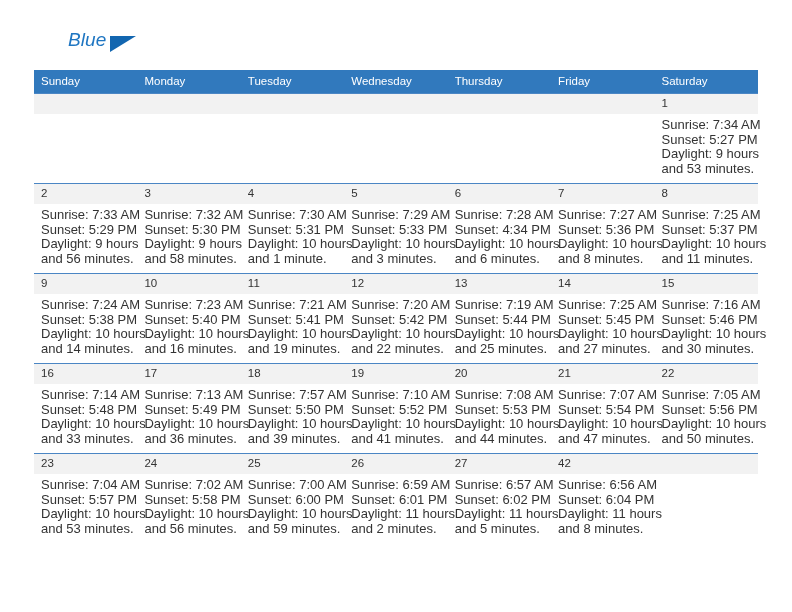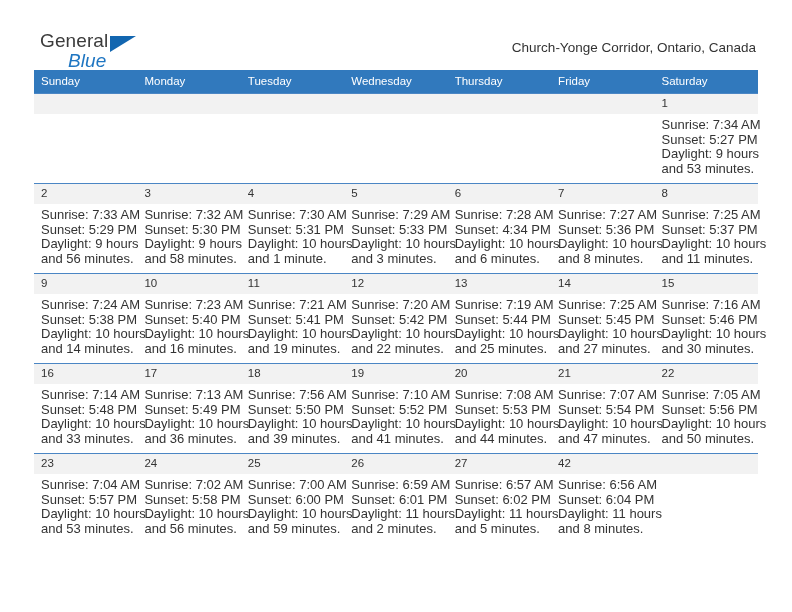--- a/index.html
+++ b/index.html
@@ -131,27 +131,25 @@
   }
 </style>
 </head>
 <body>
 
 <div class="page">
 
   <div class="header">
 
     <div class="logo">
-      <span class="logo-general">General</span>
       <span class="logo-triangle"></span>
       <span class="logo-blue">Blue</span>
     </div>
 
     <div class="title-block">
-      <div class="location-sub">Church-Yonge Corridor, Ontario, Canada</div>
     </div>
 
   </div>
 
   <table class="calendar">
     <thead>
       <tr>
         <th>Sunday</th>
         <th>Monday</th>
         <th>Tuesday</th>
@@ -336,21 +334,21 @@
             <div class="details">
               <div>Sunrise: 7:13 AM</div>
               <div>Sunset: 5:49 PM</div>
               <div>Daylight: 10 hours</div>
               <div>and 36 minutes.</div>
             </div>
           </td>
           <td>
             <div class="daynum">18</div>
             <div class="details">
-              <div>Sunrise: 7:56 AM</div>
+              <div>Sunrise: 7:57 AM</div>
               <div>Sunset: 5:50 PM</div>
               <div>Daylight: 10 hours</div>
               <div>and 39 minutes.</div>
             </div>
           </td>
           <td>
             <div class="daynum">19</div>
             <div class="details">
               <div>Sunrise: 7:10 AM</div>
               <div>Sunset: 5:52 PM</div>

